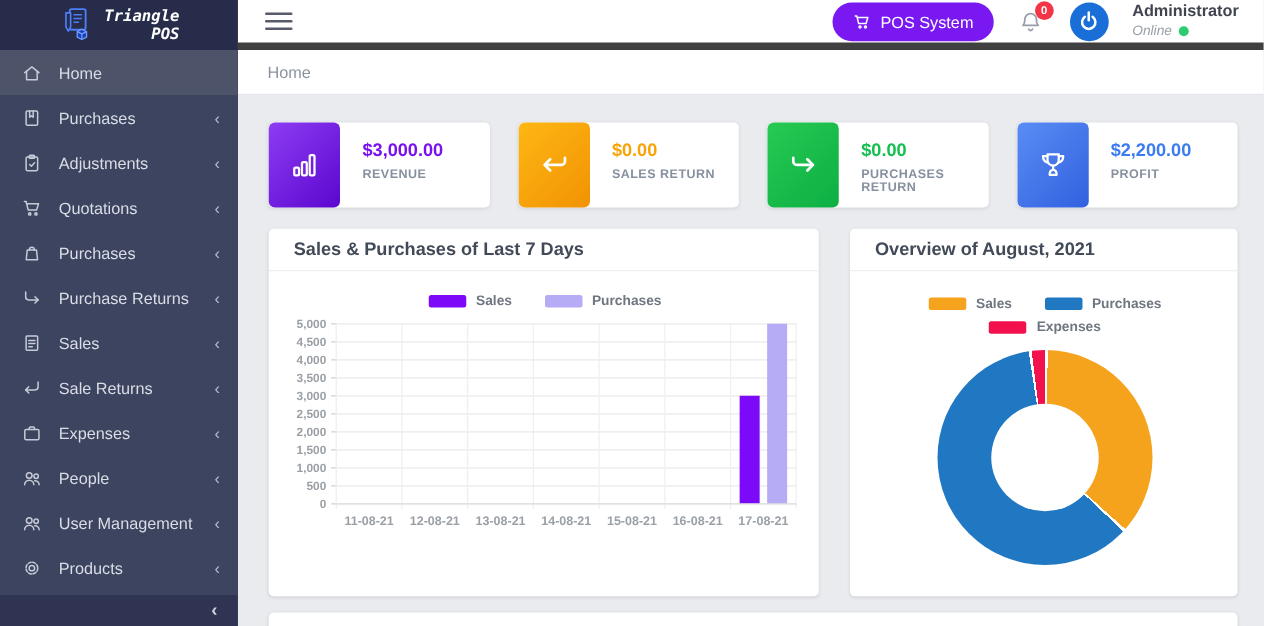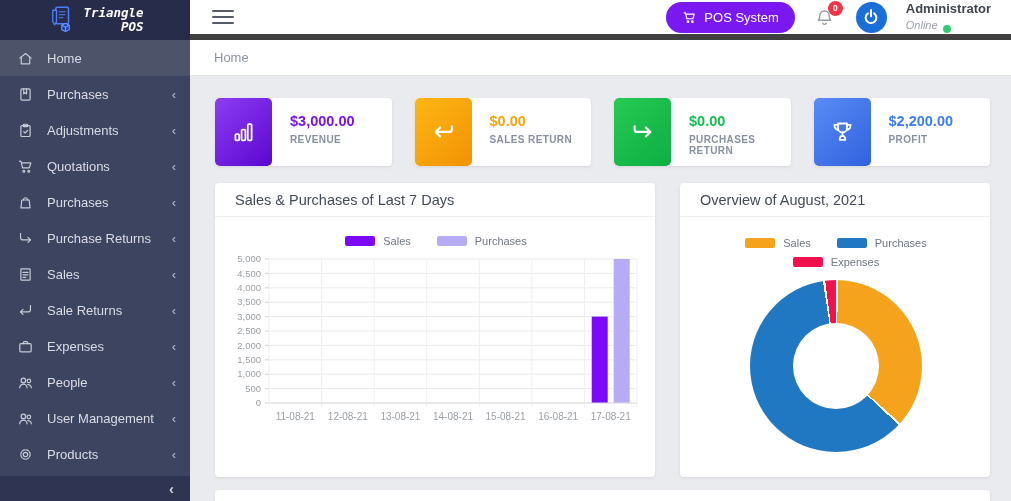--- a/index.html
+++ b/index.html
@@ -29,37 +29,37 @@
   .topbar-right { margin-left:auto; display:flex; align-items:center; gap:19px; }
   .pos-btn { background:#7a18f2; color:#fff; border:none; border-radius:16px; height:31px; padding:0 16px; font-size:13px; font-family:inherit; display:flex; align-items:center; gap:7px; cursor:pointer; }
   .pos-btn svg { width:15px; height:15px; }
   .bell-wrap { position:relative; cursor:pointer; margin-right:2px; }
   .bell-wrap svg { width:21px; height:21px; display:block; }
   .badge { position:absolute; top:-6px; right:-8px; background:#f23648; color:#fff; font-size:9px; min-width:15px; height:15px; border-radius:8px; display:flex; align-items:center; justify-content:center; font-weight:bold; }
   .avatar { width:31px; height:31px; border-radius:50%; background:#1a6ed8; display:flex; align-items:center; justify-content:center; cursor:pointer; }
   .avatar svg { width:20px; height:20px; }
   .user-info { line-height:1.3; }
   .user-name { font-size:13px; font-weight:bold; color:#3f4450; }
-  .user-status { font-size:11px; color:#9aa0a8; font-style:italic; display:flex; align-items:flex-end; gap:5px; }
+  .user-status { font-size:11px; color:#9aa0a8; font-style:italic; display:flex; align-items:center; gap:5px; }
   .dot { width:8px; height:8px; border-radius:50%; background:#2ecc71; }
 
   .breadcrumb-bar { height:36px; background:#fff; border-bottom:1px solid #e4e6ea; display:flex; align-items:center; padding-left:24px; flex:0 0 auto; }
   .crumb { font-size:13px; color:#8c93a0; cursor:pointer; }
 
   
   .content { flex:1; padding:22px 21px 0 25px; overflow:hidden; }
   .stats { display:grid; grid-template-columns:repeat(4,1fr); gap:23px; }
   .stat-card { background:#fff; border-radius:4px; box-shadow:0 1px 3px rgba(20,25,40,.10); height:68px; display:flex; }
   .stat-tile { width:57px; height:68px; border-radius:5px; display:flex; align-items:center; justify-content:center; flex:0 0 auto; }
   .stat-tile svg { width:27px; height:27px; }
   .stat-info { padding:15px 0 0 18px; }
   .stat-value { font-size:14.5px; font-weight:bold; }
   .stat-label { font-size:10px; font-weight:bold; color:#87909f; letter-spacing:.4px; margin-top:5px; }
 
-  .charts { display:grid; grid-template-columns:440px 1fr; gap:25px; margin-top:17px; }
+  .charts { display:grid; grid-template-columns:440px 1fr; gap:25px; margin-top:17px;font-weight:bold; }
   .chart-card { background:#fff; border-radius:4px; box-shadow:0 1px 3px rgba(20,25,40,.10); height:294px; overflow:hidden; }
   .chart-head { height:34px; display:flex; align-items:center; padding:0 20px; border-bottom:1px solid #edeff1; font-size:14.5px; color:#424a57; }
   .chart-body { padding:8px 10px 0 12px; }
   .legend { display:flex; justify-content:center; align-items:center; gap:26px; font-size:11px; color:#6f7680; margin:10px 0 4px; }
   .lg-item { display:flex; align-items:center; gap:8px; }
   .lg-swatch { width:30px; height:10px; border-radius:2px; display:inline-block; }
   .donut-legend { flex-wrap:wrap; width:270px; margin:12px auto 0; row-gap:7px; }
   .donut-wrap { display:flex; justify-content:center; margin-top:12px; }
   .donut { width:172px; height:172px; border-radius:50%; position:relative; }
   .donut-hole { position:absolute; left:50%; top:50%; transform:translate(-50%,-50%); width:86px; height:86px; background:#fff; border-radius:50%; }

